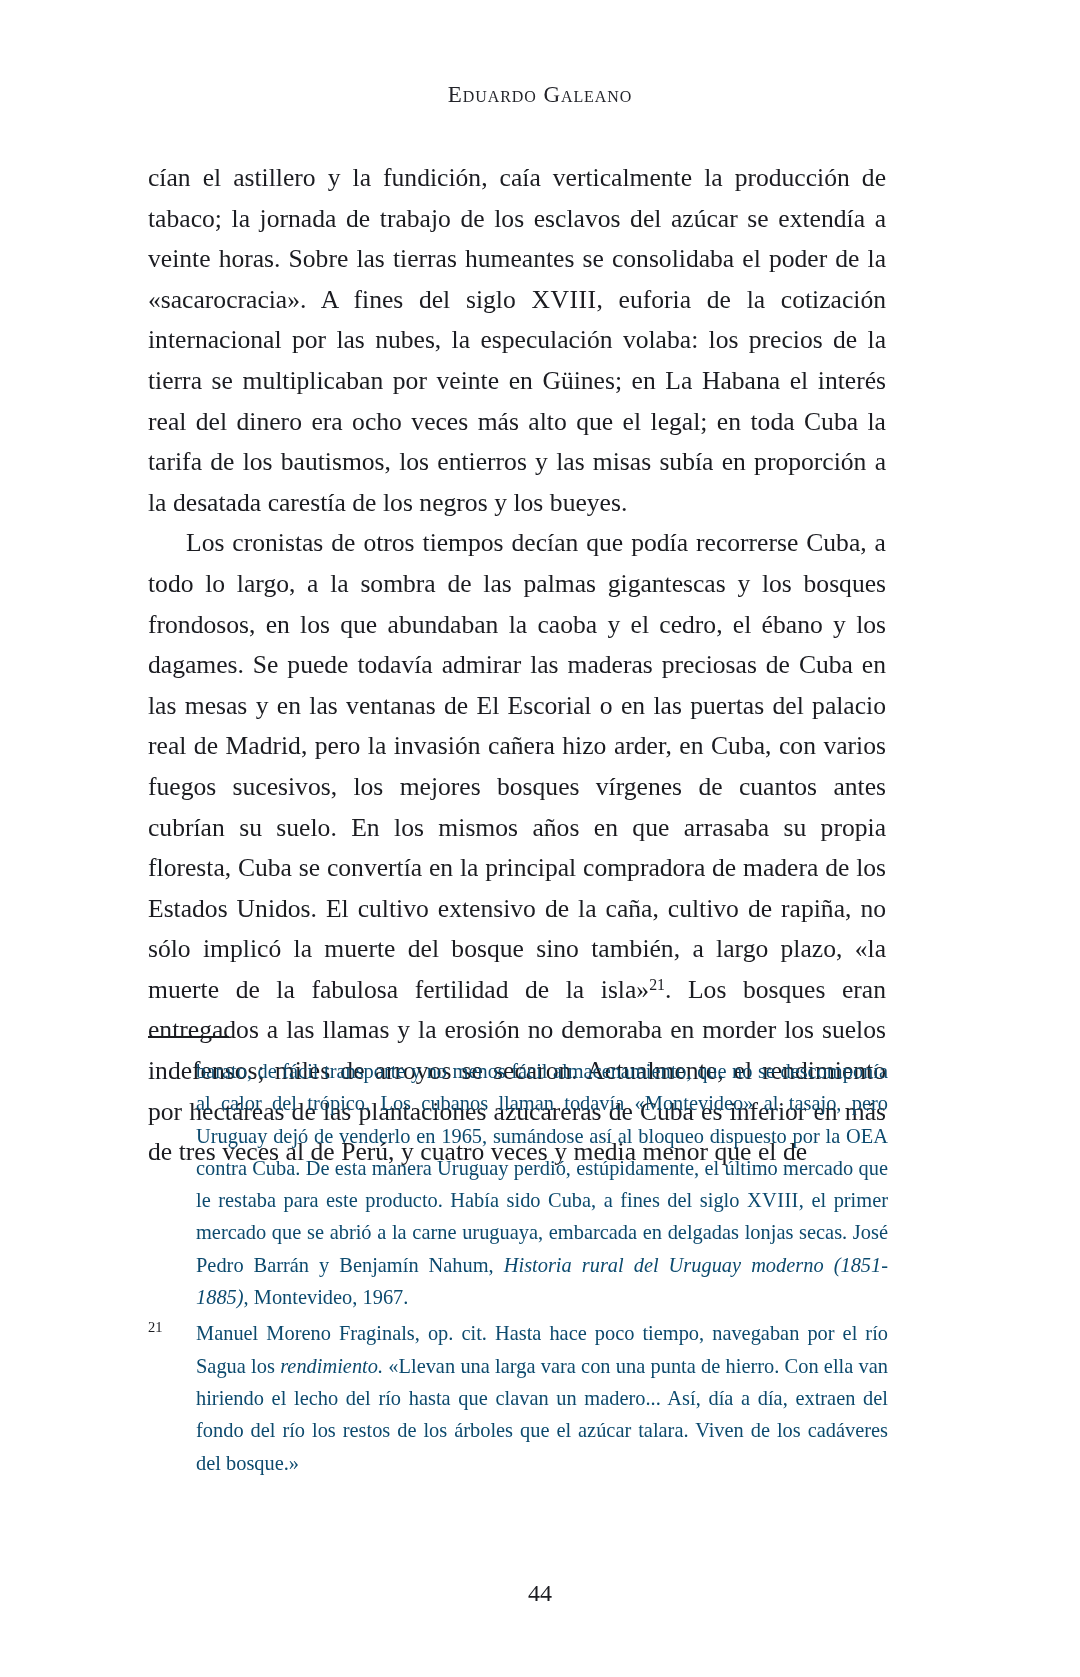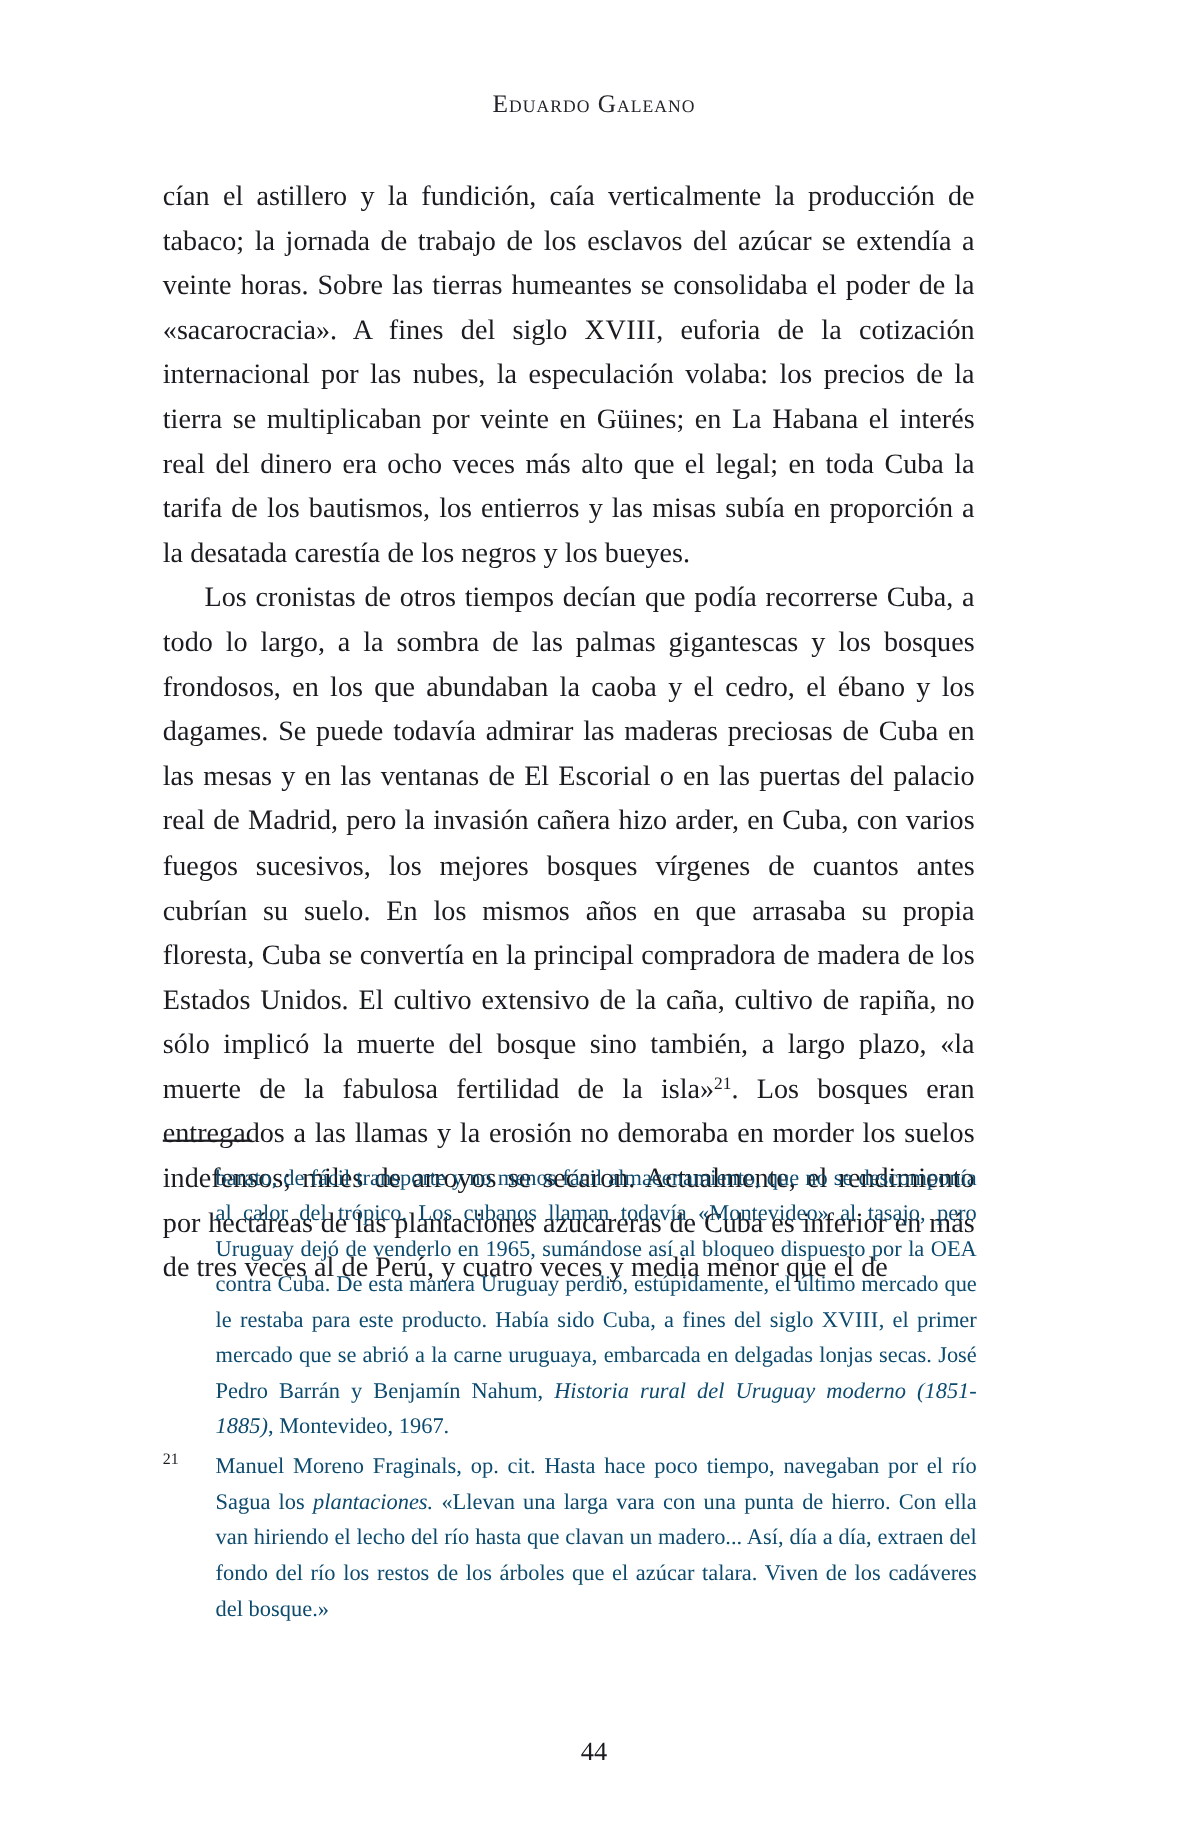--- a/index.html
+++ b/index.html
@@ -154,20 +154,20 @@
 
   <div class="footnotes">
 
     <div class="fn-item">
       <span class="fn-num"></span>
       <span class="fn-text">barato, de fácil transporte y no menos fácil almacenamiento, que no se descomponía al calor del trópico. Los cubanos llaman todavía «Montevideo» al tasajo, pero Uruguay dejó de venderlo en 1965, sumándose así al bloqueo dispuesto por la OEA contra Cuba. De esta manera Uruguay perdió, estúpidamente, el último mercado que le restaba para este producto. Había sido Cuba, a fines del siglo <span class="smallcaps">XVIII</span>, el primer mercado que se abrió a la carne uruguaya, embarcada en delgadas lonjas secas. José Pedro Barrán y Benjamín Nahum, <em>Historia rural del Uruguay moderno (1851-1885)</em>, Montevideo, 1967.</span>
     </div>
 
     <div class="fn-item">
       <span class="fn-num">21</span>
-      <span class="fn-text">Manuel Moreno Fraginals, op. cit. Hasta hace poco tiempo, navegaban por el río Sagua los <em>plantaciones.</em> «Llevan una larga vara con una punta de hierro. Con ella van hiriendo el lecho del río hasta que clavan un madero... Así, día a día, extraen del fondo del río los restos de los árboles que el azúcar talara. Viven de los cadáveres del bosque.»</span>
+      <span class="fn-text">Manuel Moreno Fraginals, op. cit. Hasta hace poco tiempo, navegaban por el río Sagua los <em>rendimiento.</em> «Llevan una larga vara con una punta de hierro. Con ella van hiriendo el lecho del río hasta que clavan un madero... Así, día a día, extraen del fondo del río los restos de los árboles que el azúcar talara. Viven de los cadáveres del bosque.»</span>
     </div>
 
   </div>
 
   <div class="folio">44</div>
 
 </div>
 
 </body></html>

